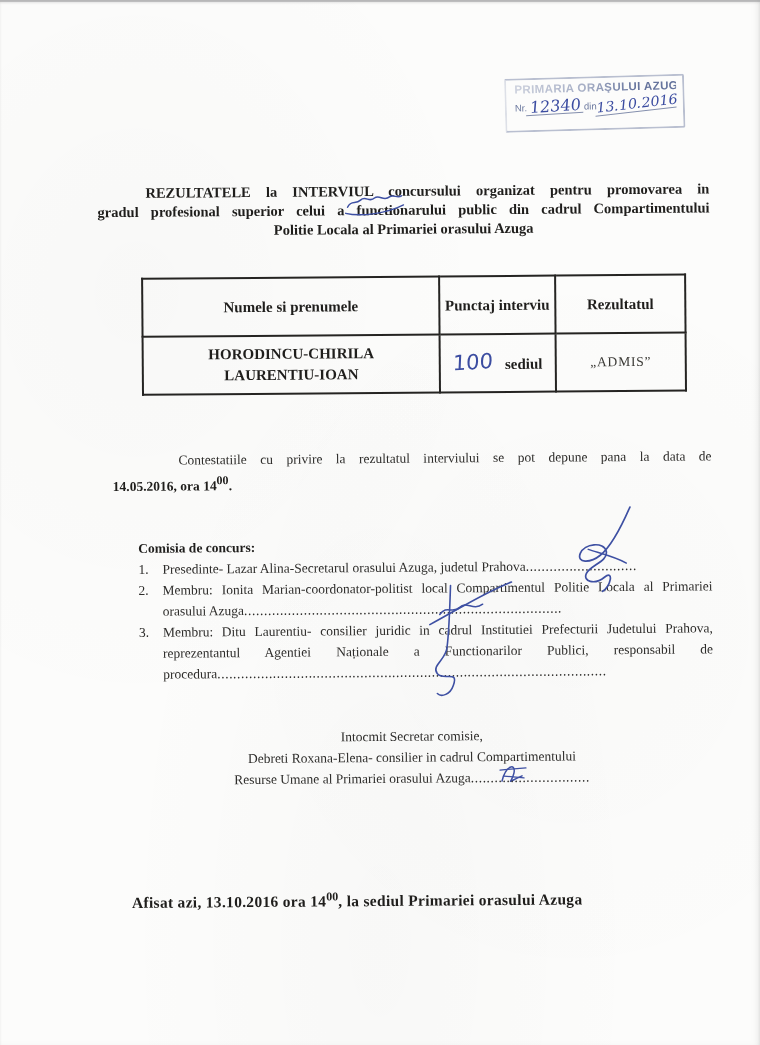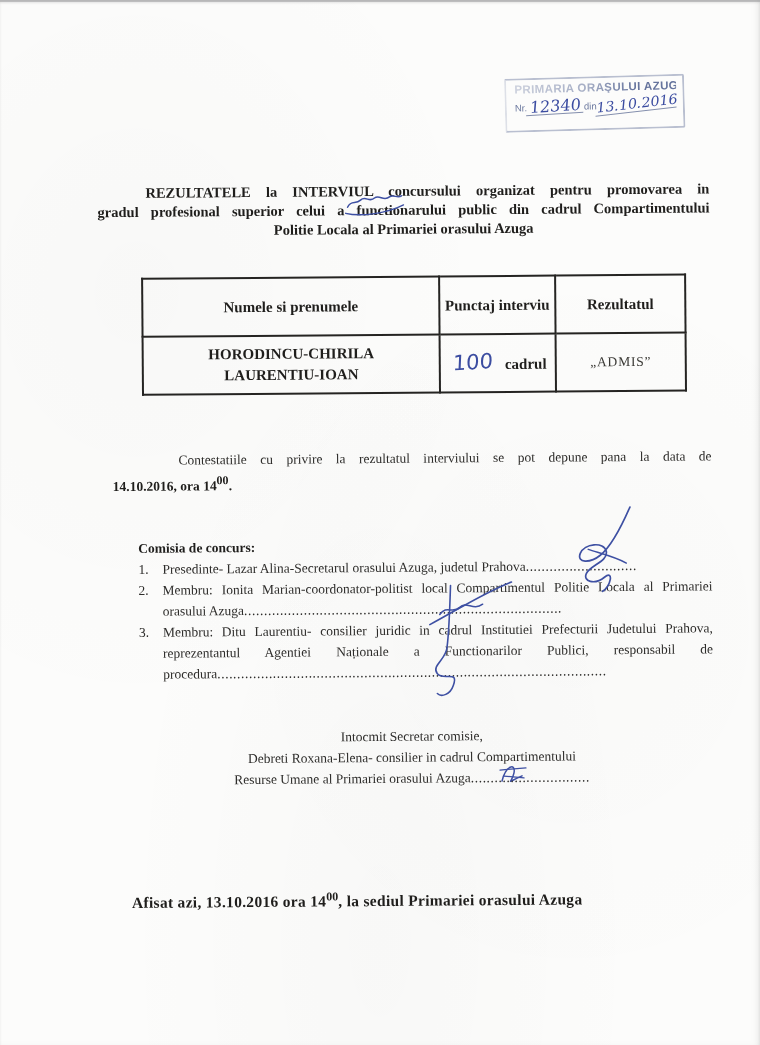--- a/index.html
+++ b/index.html
@@ -141,31 +141,31 @@
         <td class="hdr col-res">Rezultatul</td>
       </tr>
       <tr>
         <td class="cell-name">
           <div>HORODINCU-CHIRILA</div>
           <div>LAURENTIU-IOAN</div>
         </td>
         <td class="cell-score">
           <div class="score-wrap">
             <span class="score-hand hand">100</span>
-            <span class="score-unit">cadrul</span>
+            <span class="score-unit">sediul</span>
           </div>
         </td>
         <td class="cell-res">„ADMIS”</td>
       </tr>
     </tbody>
       </table>
 
     <div class="contest">
       <div class="contest-l1">Contestatiile cu privire la rezultatul interviului se pot depune pana la data de</div>
-      <div class="contest-l2"><span>14.10.2016, ora 14</span><sup class="tt">00</sup><span>.</span></div>
+      <div class="contest-l2"><span>14.05.2016, ora 14</span><sup class="tt">00</sup><span>.</span></div>
     </div>
 
     <div class="committee">
       <div class="committee-h">Comisia de concurs:</div>
       <div class="citem">
         <div class="cnum">1.</div>
         <div class="ctext"><span>Presedinte- Lazar Alina-Secretarul orasului Azuga, judetul Prahova</span><span class="dots">............................</span></div>
       </div>
       <div class="citem">
         <div class="cnum">2.</div>

